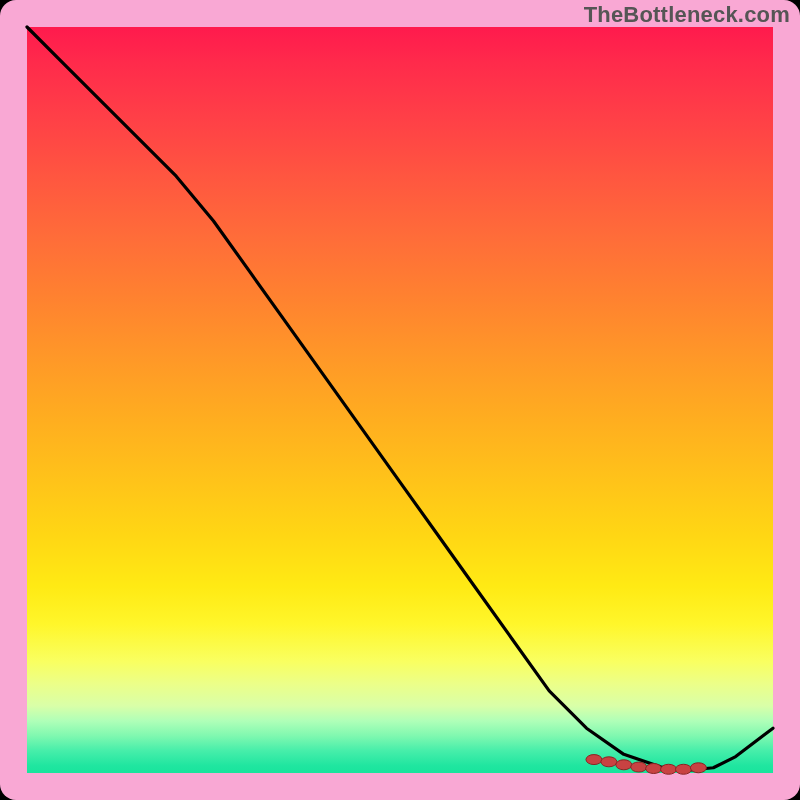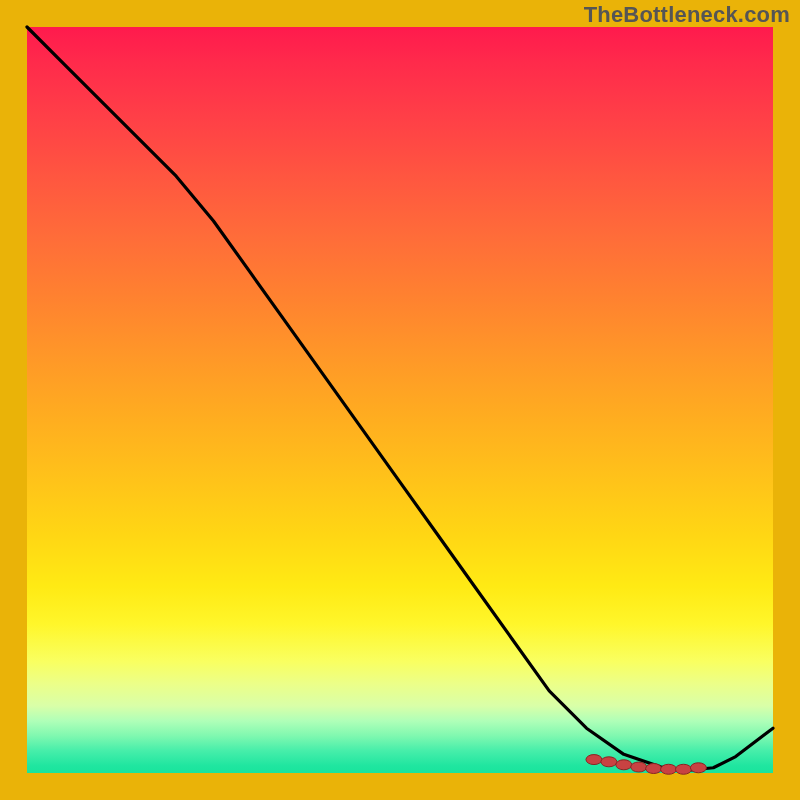--- a/index.html
+++ b/index.html
@@ -8,21 +8,22 @@
     width: 800px;
     height: 800px;
     background: #000;
     overflow: hidden;
     font-family: Arial, Helvetica, sans-serif;
   }
   .frame {
     position: relative;
     width: 800px;
     height: 800px;
-    background: #eab308;
+    background: #f9a8d4;
+    border-radius: 16px;
   }
   .watermark {
     position: absolute;
     top: 2px;
     right: 10px;
     color: #555555;
     font-size: 22px;
     font-weight: bold;
     letter-spacing: 0.2px;
     z-index: 20;

